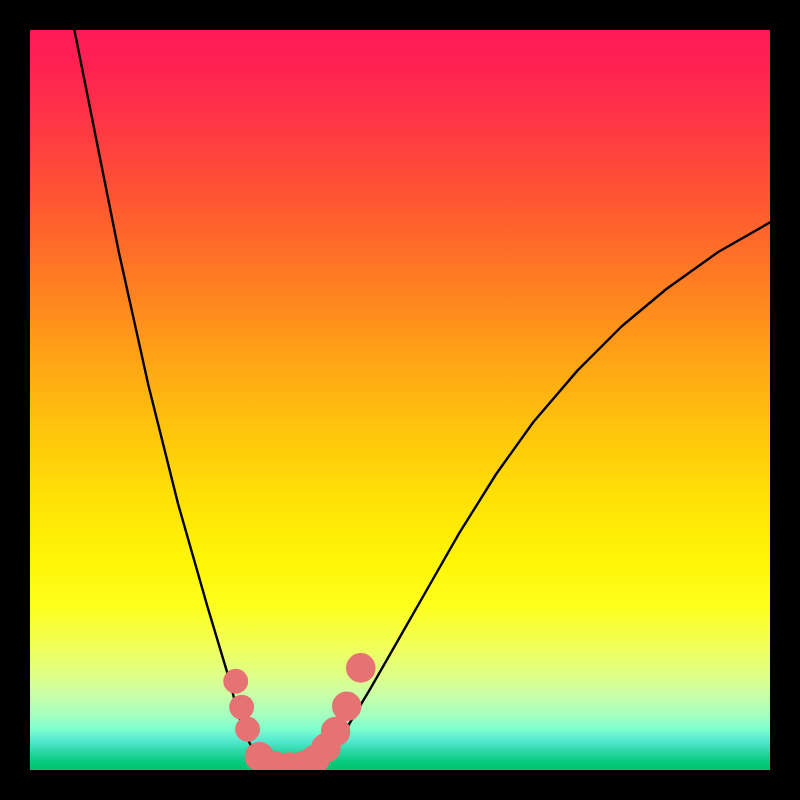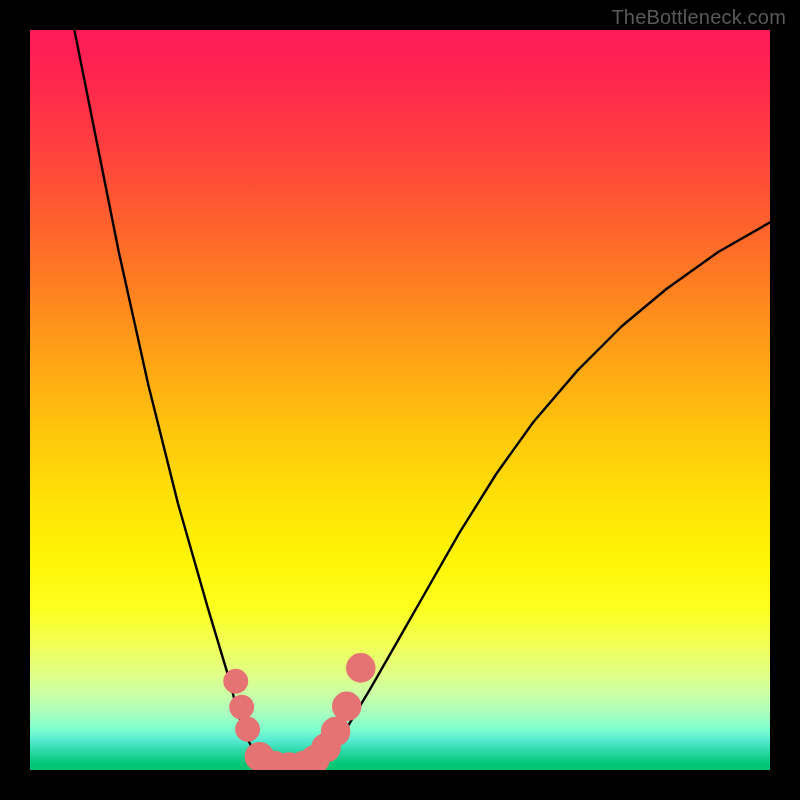--- a/index.html
+++ b/index.html
@@ -83,14 +83,13 @@
           <circle cx="259.00" cy="737.04" r="14.76" fill="#e57373"></circle>
           <circle cx="273.80" cy="735.56" r="14.76" fill="#e57373"></circle>
           <circle cx="284.90" cy="729.64" r="14.76" fill="#e57373"></circle>
           <circle cx="296.00" cy="717.80" r="14.76" fill="#e57373"></circle>
           <circle cx="305.62" cy="701.52" r="14.76" fill="#e57373"></circle>
           <circle cx="316.72" cy="676.36" r="14.76" fill="#e57373"></circle>
           <circle cx="330.78" cy="637.88" r="14.76" fill="#e57373"></circle>
         </g>
     </svg>
   </div>
-  <div class="watermark">TheBottleneck.com</div>
 </div>
 
 </body></html>

